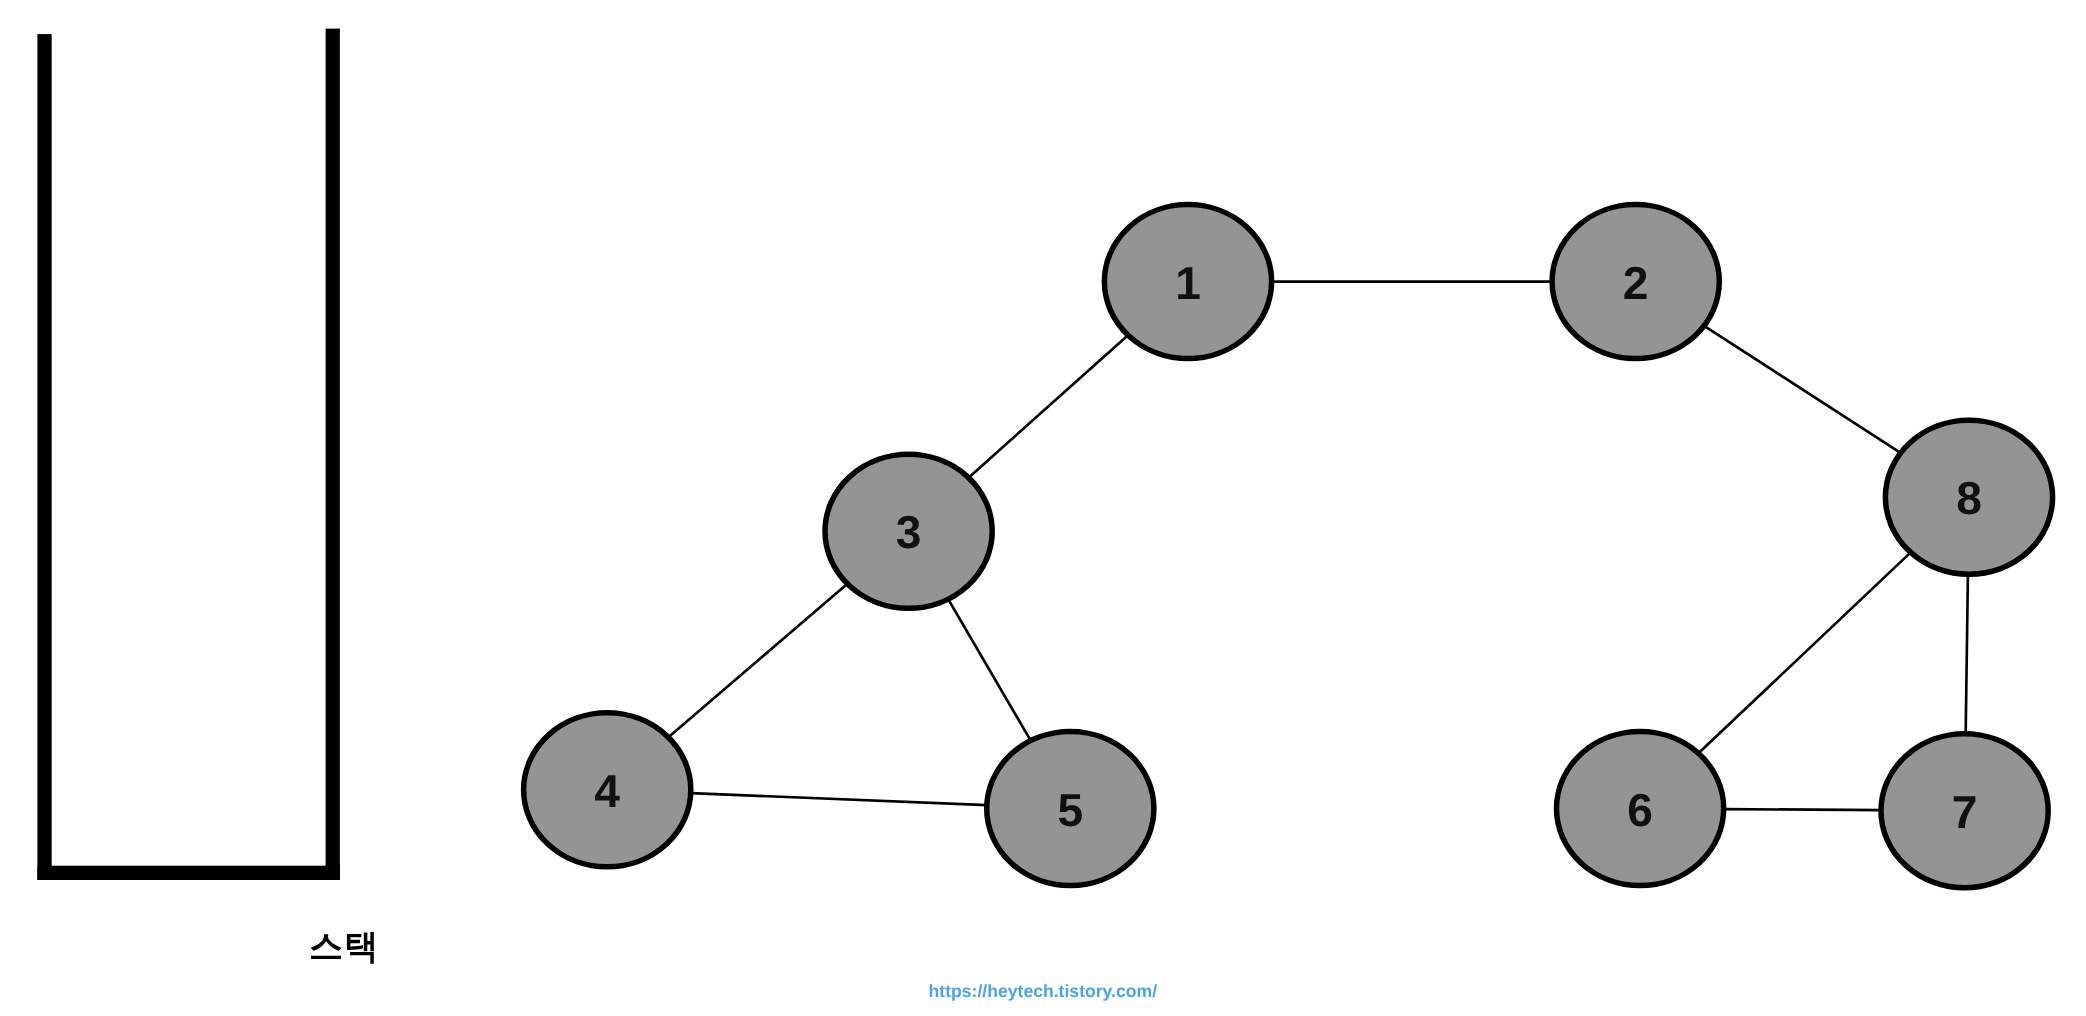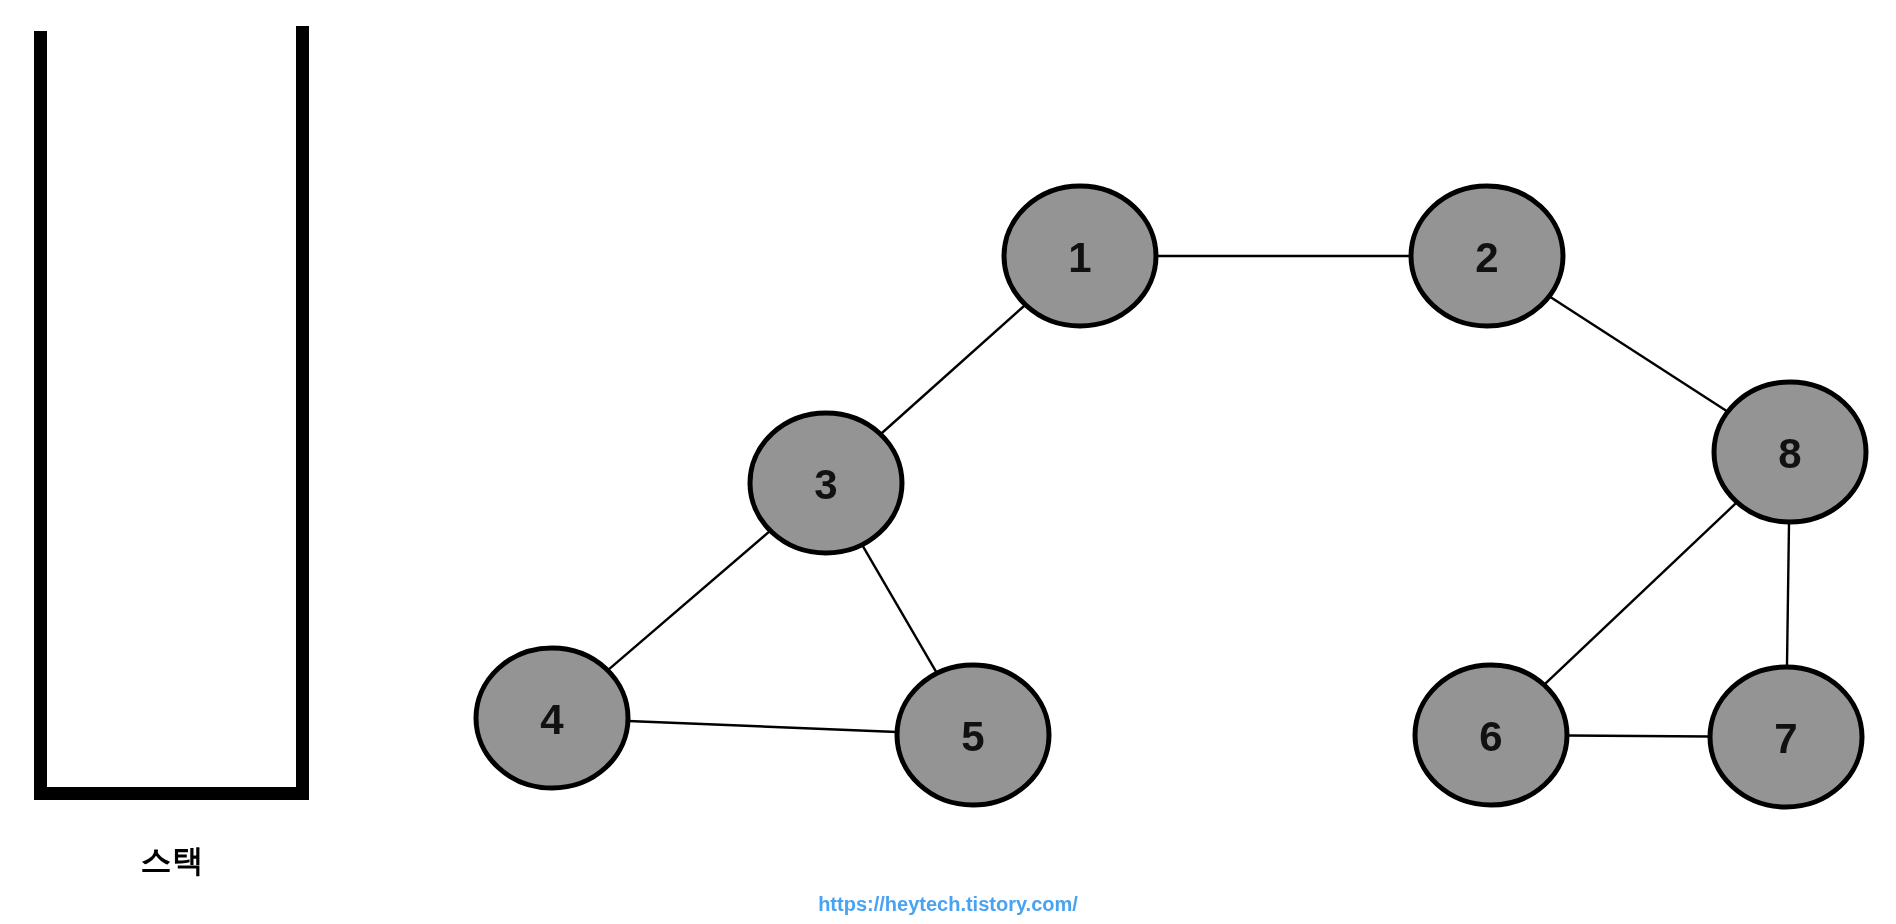--- a/index.html
+++ b/index.html
@@ -49,21 +49,21 @@
     left: 34px;
     top: 787px;
     width: 275px;
     height: 13px;
   }
   .stack-label {
     position: absolute;
     left: 0px;
     top: 840px;
     width: 345px;
-    text-align: center;
+    text-align: right;
     font-size: 31px;
     font-weight: bold;
     color: #000000;
     font-family: "DejaVu Sans", "Liberation Sans", sans-serif;
     letter-spacing: 1px;
   }
 
   
   .graph-canvas {
     position: absolute;
@@ -100,21 +100,21 @@
     pointer-events: none;
   }
 
   
   .watermark {
     position: absolute;
     left: 0;
     top: 893px;
     width: 1896px;
     text-align: center;
-    font-size: 20px;
+    font-size: 16px;
     font-weight: bold;
     color: #4aa3f0;
     font-family: "Liberation Sans", sans-serif;
   }
 </style>
 </head>
 <body>
 
 <div id="root">
 

